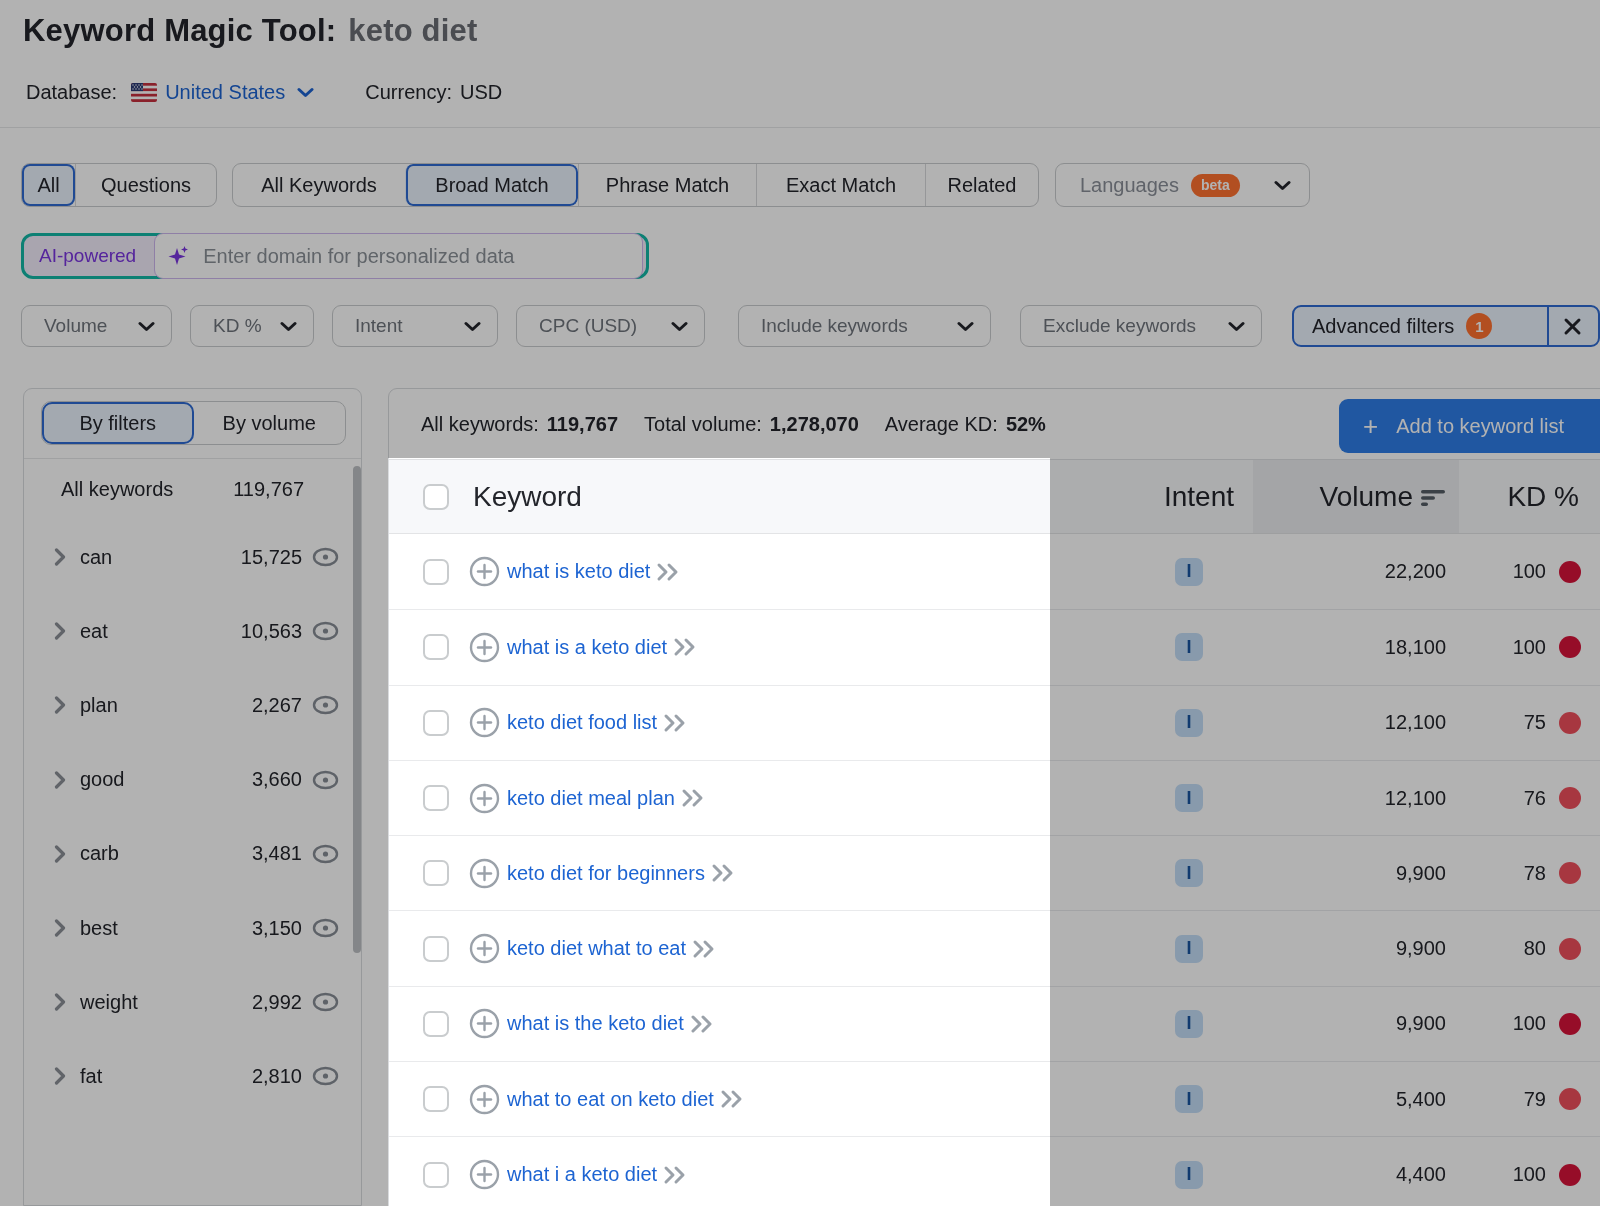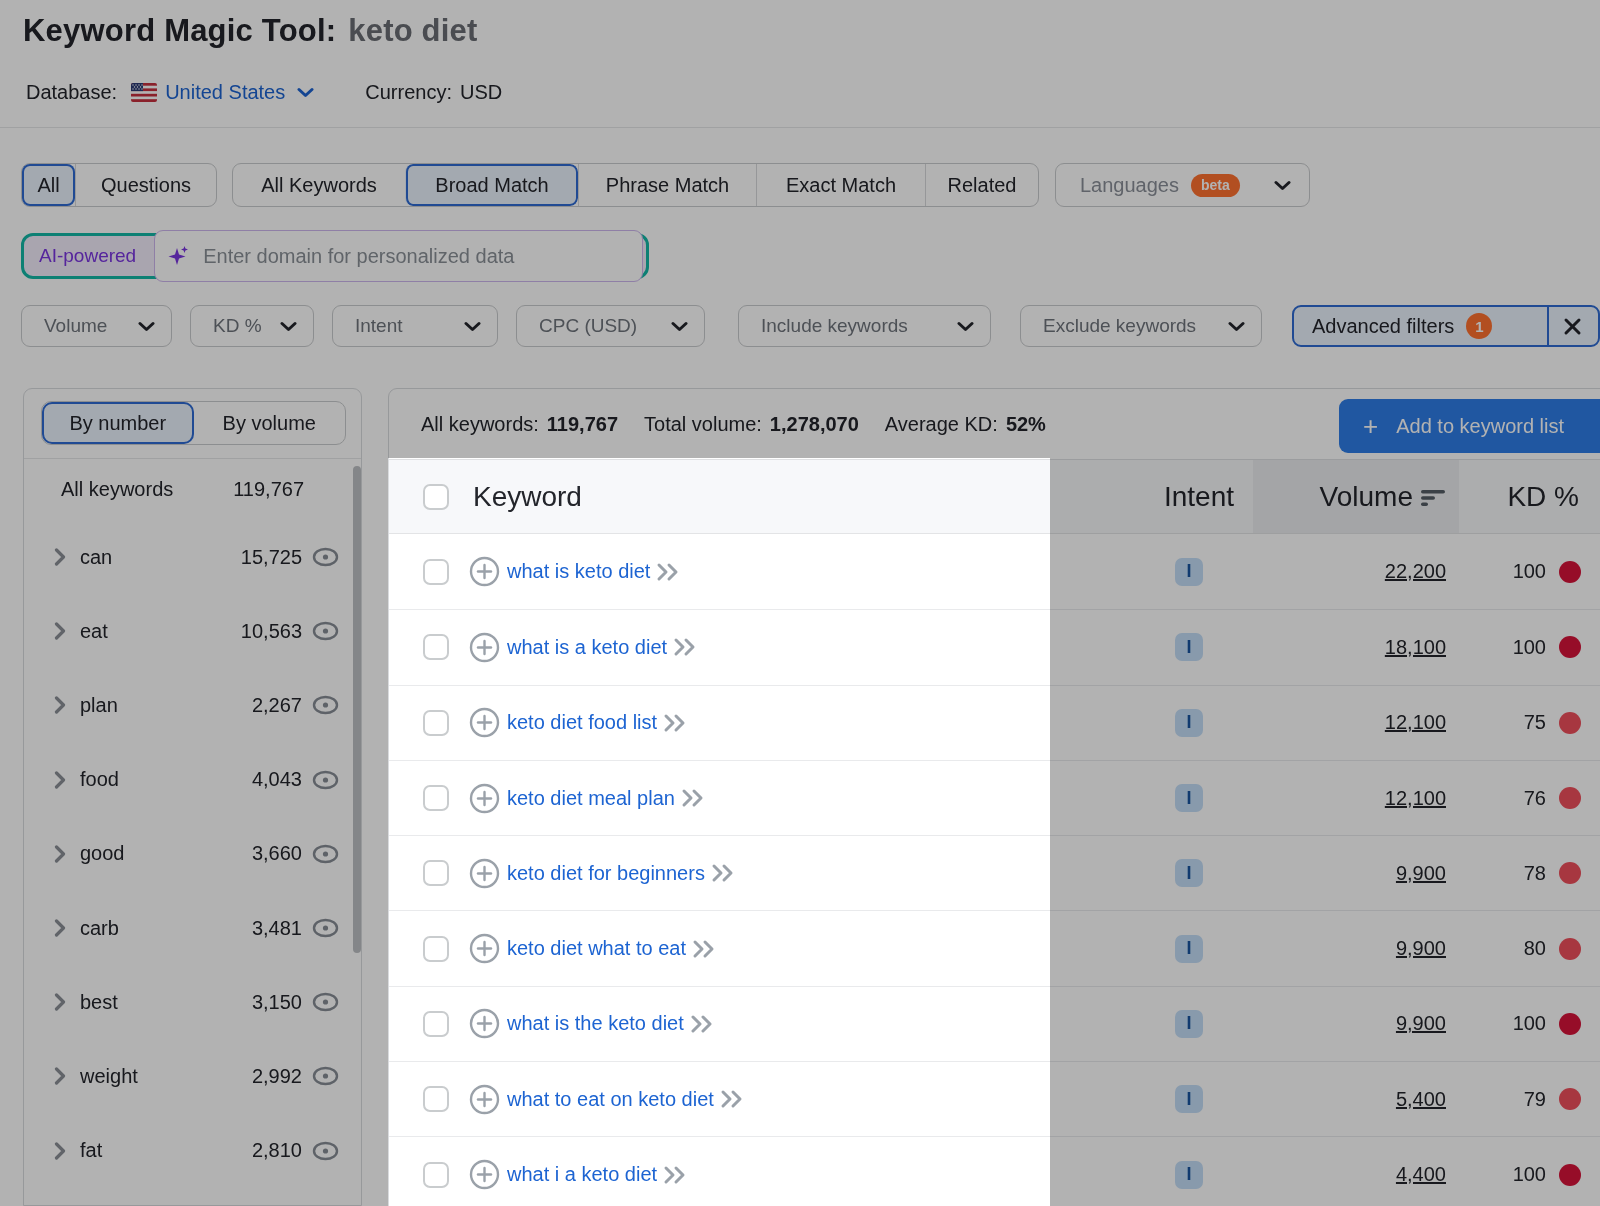--- a/index.html
+++ b/index.html
@@ -41,21 +41,21 @@
     background:#fff;display:flex;align-items:center;box-sizing:border-box;padding:0 18px 0 24px;cursor:pointer;justify-content:flex-end;}
   #languages .llabel{color:#8a8f98;font-size:20px;}
   .beta-badge{background:#ff7130;color:#fff;font-size:14px;font-weight:700;border-radius:12px;
     padding:3px 10px 4px;margin-left:12px;}
   #languages svg{margin-left:auto;}
 
   
   #ai-bar{left:21px;top:233px;width:628px;height:46px;background:#f3ecfb;border:3px solid #14b8a6;
     border-radius:12px;box-sizing:border-box;display:flex;align-items:center;}
   #ai-label{color:#7a35e0;font-size:19px;font-weight:500;padding:0 18px 0 15px;}
-  #ai-input{flex:1;height:52px;margin-right:3px;background:#fff;border:1px solid #cdb6ee;border-radius:9px;
+  #ai-input{flex:1;height:46px;margin-right:3px;background:#fff;border:1px solid #cdb6ee;border-radius:9px;
     display:flex;align-items:center;padding:0 12px;gap:10px;box-sizing:border-box;}
   #ai-input input{border:none;outline:none;font-size:20px;flex:1;font-family:"Liberation Sans",sans-serif;
     color:#23252b;background:transparent;}
   #ai-input input::placeholder{color:#8a9097;}
 
   
   #filter-row{left:21px;top:305px;width:1579px;height:42px;display:flex;gap:18px;}
   .fbtn{height:42px;border:1px solid #c9ccce;border-radius:9px;background:#fff;box-sizing:border-box;
     display:flex;align-items:center;justify-content:space-between;padding:0 16px 0 22px;cursor:pointer;
     font-size:19px;color:#6f747c;}
@@ -109,21 +109,21 @@
   .hc.k{width:662px;padding-left:34px;gap:24px;}
   .hc.i{width:202px;justify-content:flex-end;padding-right:19px;}
   .hc.v{width:206px;justify-content:flex-end;padding-right:12px;gap:8px;background:#ebedef;}
   .hc.d{flex:1;justify-content:flex-end;padding-right:40px;}
   #tbody{position:absolute;left:0;top:145px;width:100%;}
   .trow{height:75.3px;display:flex;border-top:1px solid #e9eaec;box-sizing:border-box;background:#fff;}
   .trow:first-child{border-top:none;}
   .cell{display:flex;align-items:center;box-sizing:border-box;}
   .cell.k{width:662px;padding-left:34px;}
   .cell.i{width:202px;justify-content:flex-end;padding-right:50px;}
-  .cell.v{width:206px;justify-content:flex-end;padding-right:13px;font-size:20px;text-decoration:underline;}
+  .cell.v{width:206px;justify-content:flex-end;padding-right:13px;font-size:20px;}
   .cell.d{flex:1;justify-content:flex-end;padding-right:38px;font-size:20px;gap:13px;}
   .kw-link{color:#1d64d2;font-size:20px;text-decoration:none;margin:0 6px 0 7px;cursor:pointer;}
   .checkbox{width:26px;height:26px;border:2px solid #c9ccce;border-radius:7px;background:#fff;
     box-sizing:border-box;flex:none;cursor:pointer;}
   .cell .checkbox{margin-right:20px;}
   .plusc{display:flex;flex:none;cursor:pointer;}
   .dblchev{display:flex;flex:none;cursor:pointer;}
   .ibadge{width:28px;height:28px;border-radius:7px;background:#c3ddf6;color:#17539f;font-size:18px;
     font-weight:700;display:flex;align-items:center;justify-content:center;}
   .dot{width:22px;height:22px;border-radius:50%;flex:none;}
@@ -261,21 +261,21 @@
             <line x1="3" y1="3" x2="16" y2="16"></line>
             <line x1="16" y1="3" x2="3" y2="16"></line>
           </g>
         </svg>
       </span>
     </div>
   </div>
 
 <div class="abs" id="sidebar">
   <div id="side-toggle">
-    <div class="toggle-half selected">By number</div>
+    <div class="toggle-half selected">By filters</div>
     <div class="toggle-half">By volume</div>
   </div>
   <div id="side-divider"></div>
   <div id="all-kw-row">
     <span>All keywords</span>
     <span class="cnt">119,767</span>
   </div>
   <div id="side-items">
       <div class="sitem">
         <span class="chev">
@@ -308,35 +308,20 @@
         </span>
       </div>
       <div class="sitem">
         <span class="chev">
           <svg width="12" height="18" viewBox="0 0 12 18">
             <polyline points="2.5,2 9.5,9 2.5,16" fill="none" stroke="#8b9097" stroke-width="3.2" stroke-linecap="round" stroke-linejoin="round"></polyline>
           </svg>
         </span>
         <span class="slabel">plan</span>
         <span class="scount">2,267</span>
-        <span class="eye">
-          <svg width="27" height="20" viewBox="0 0 27 20">
-            <ellipse cx="13.5" cy="10" rx="11.5" ry="8" fill="none" stroke="#878d95" stroke-width="2.4"></ellipse>
-            <circle cx="13.5" cy="10" r="2.6" fill="#878d95"></circle>
-          </svg>
-        </span>
-      </div>
-      <div class="sitem">
-        <span class="chev">
-          <svg width="12" height="18" viewBox="0 0 12 18">
-            <polyline points="2.5,2 9.5,9 2.5,16" fill="none" stroke="#8b9097" stroke-width="3.2" stroke-linecap="round" stroke-linejoin="round"></polyline>
-          </svg>
-        </span>
-        <span class="slabel">food</span>
-        <span class="scount">4,043</span>
         <span class="eye">
           <svg width="27" height="20" viewBox="0 0 27 20">
             <ellipse cx="13.5" cy="10" rx="11.5" ry="8" fill="none" stroke="#878d95" stroke-width="2.4"></ellipse>
             <circle cx="13.5" cy="10" r="2.6" fill="#878d95"></circle>
           </svg>
         </span>
       </div>
       <div class="sitem">
         <span class="chev">
           <svg width="12" height="18" viewBox="0 0 12 18">

